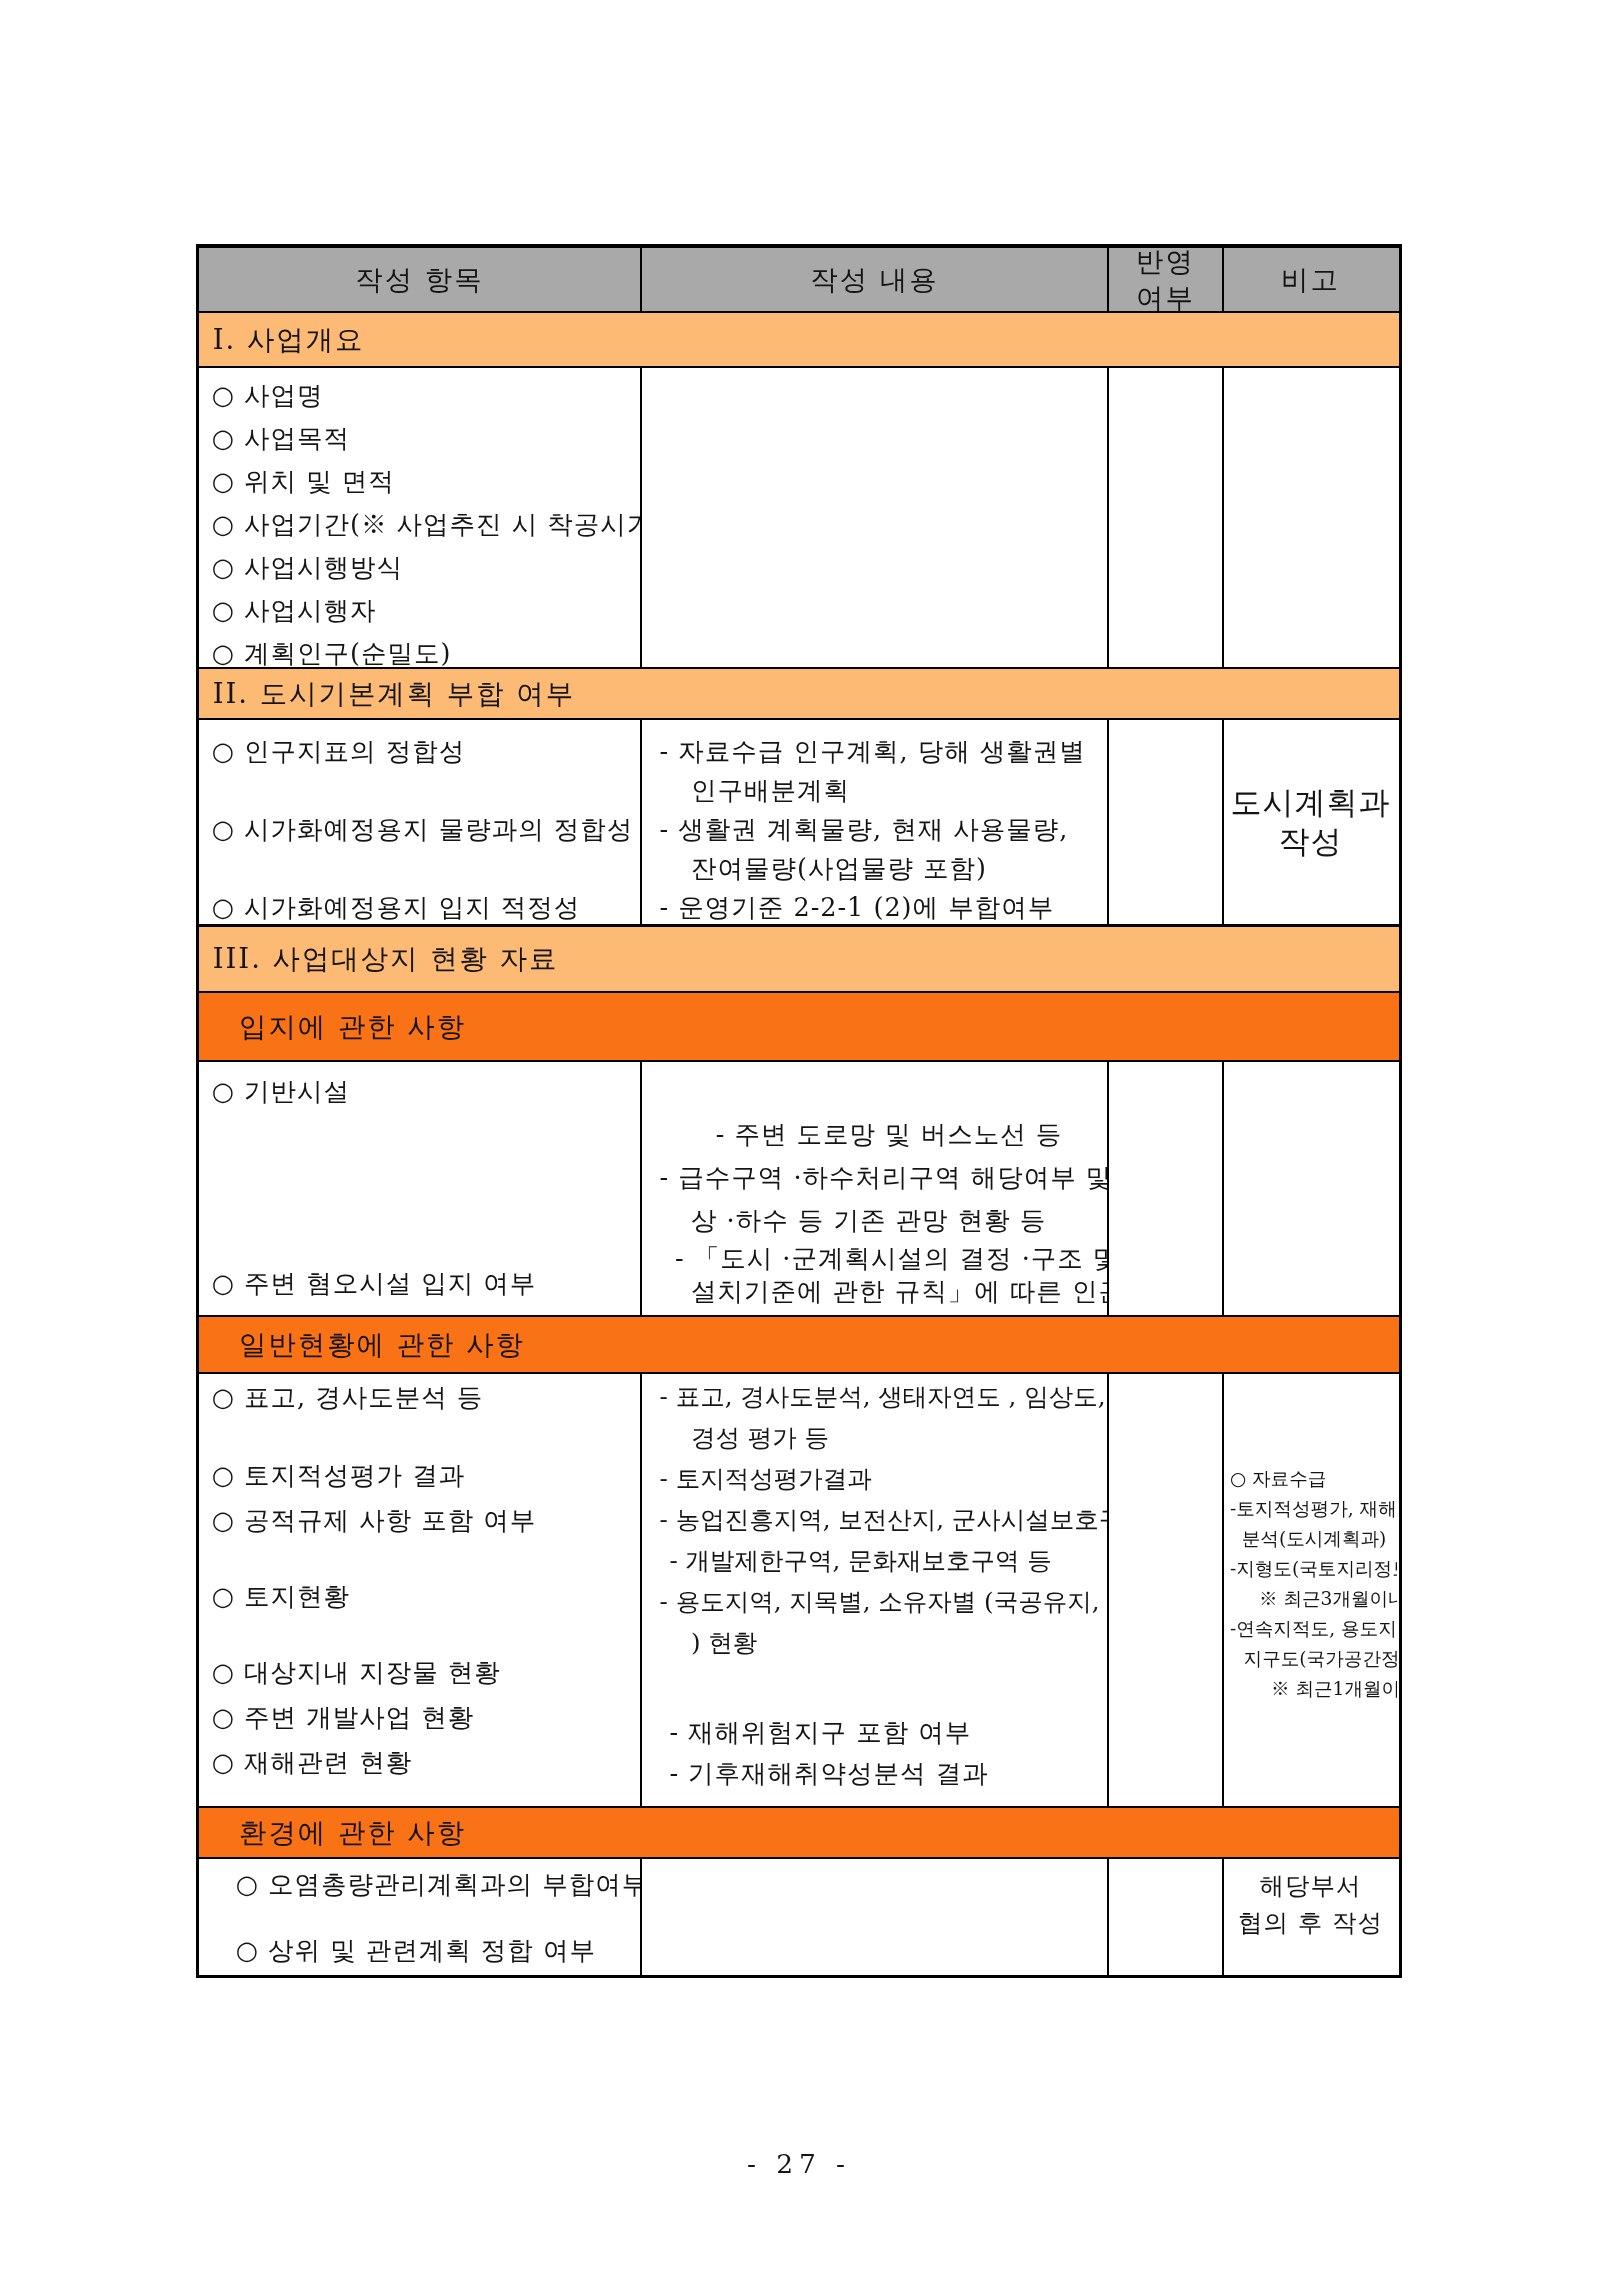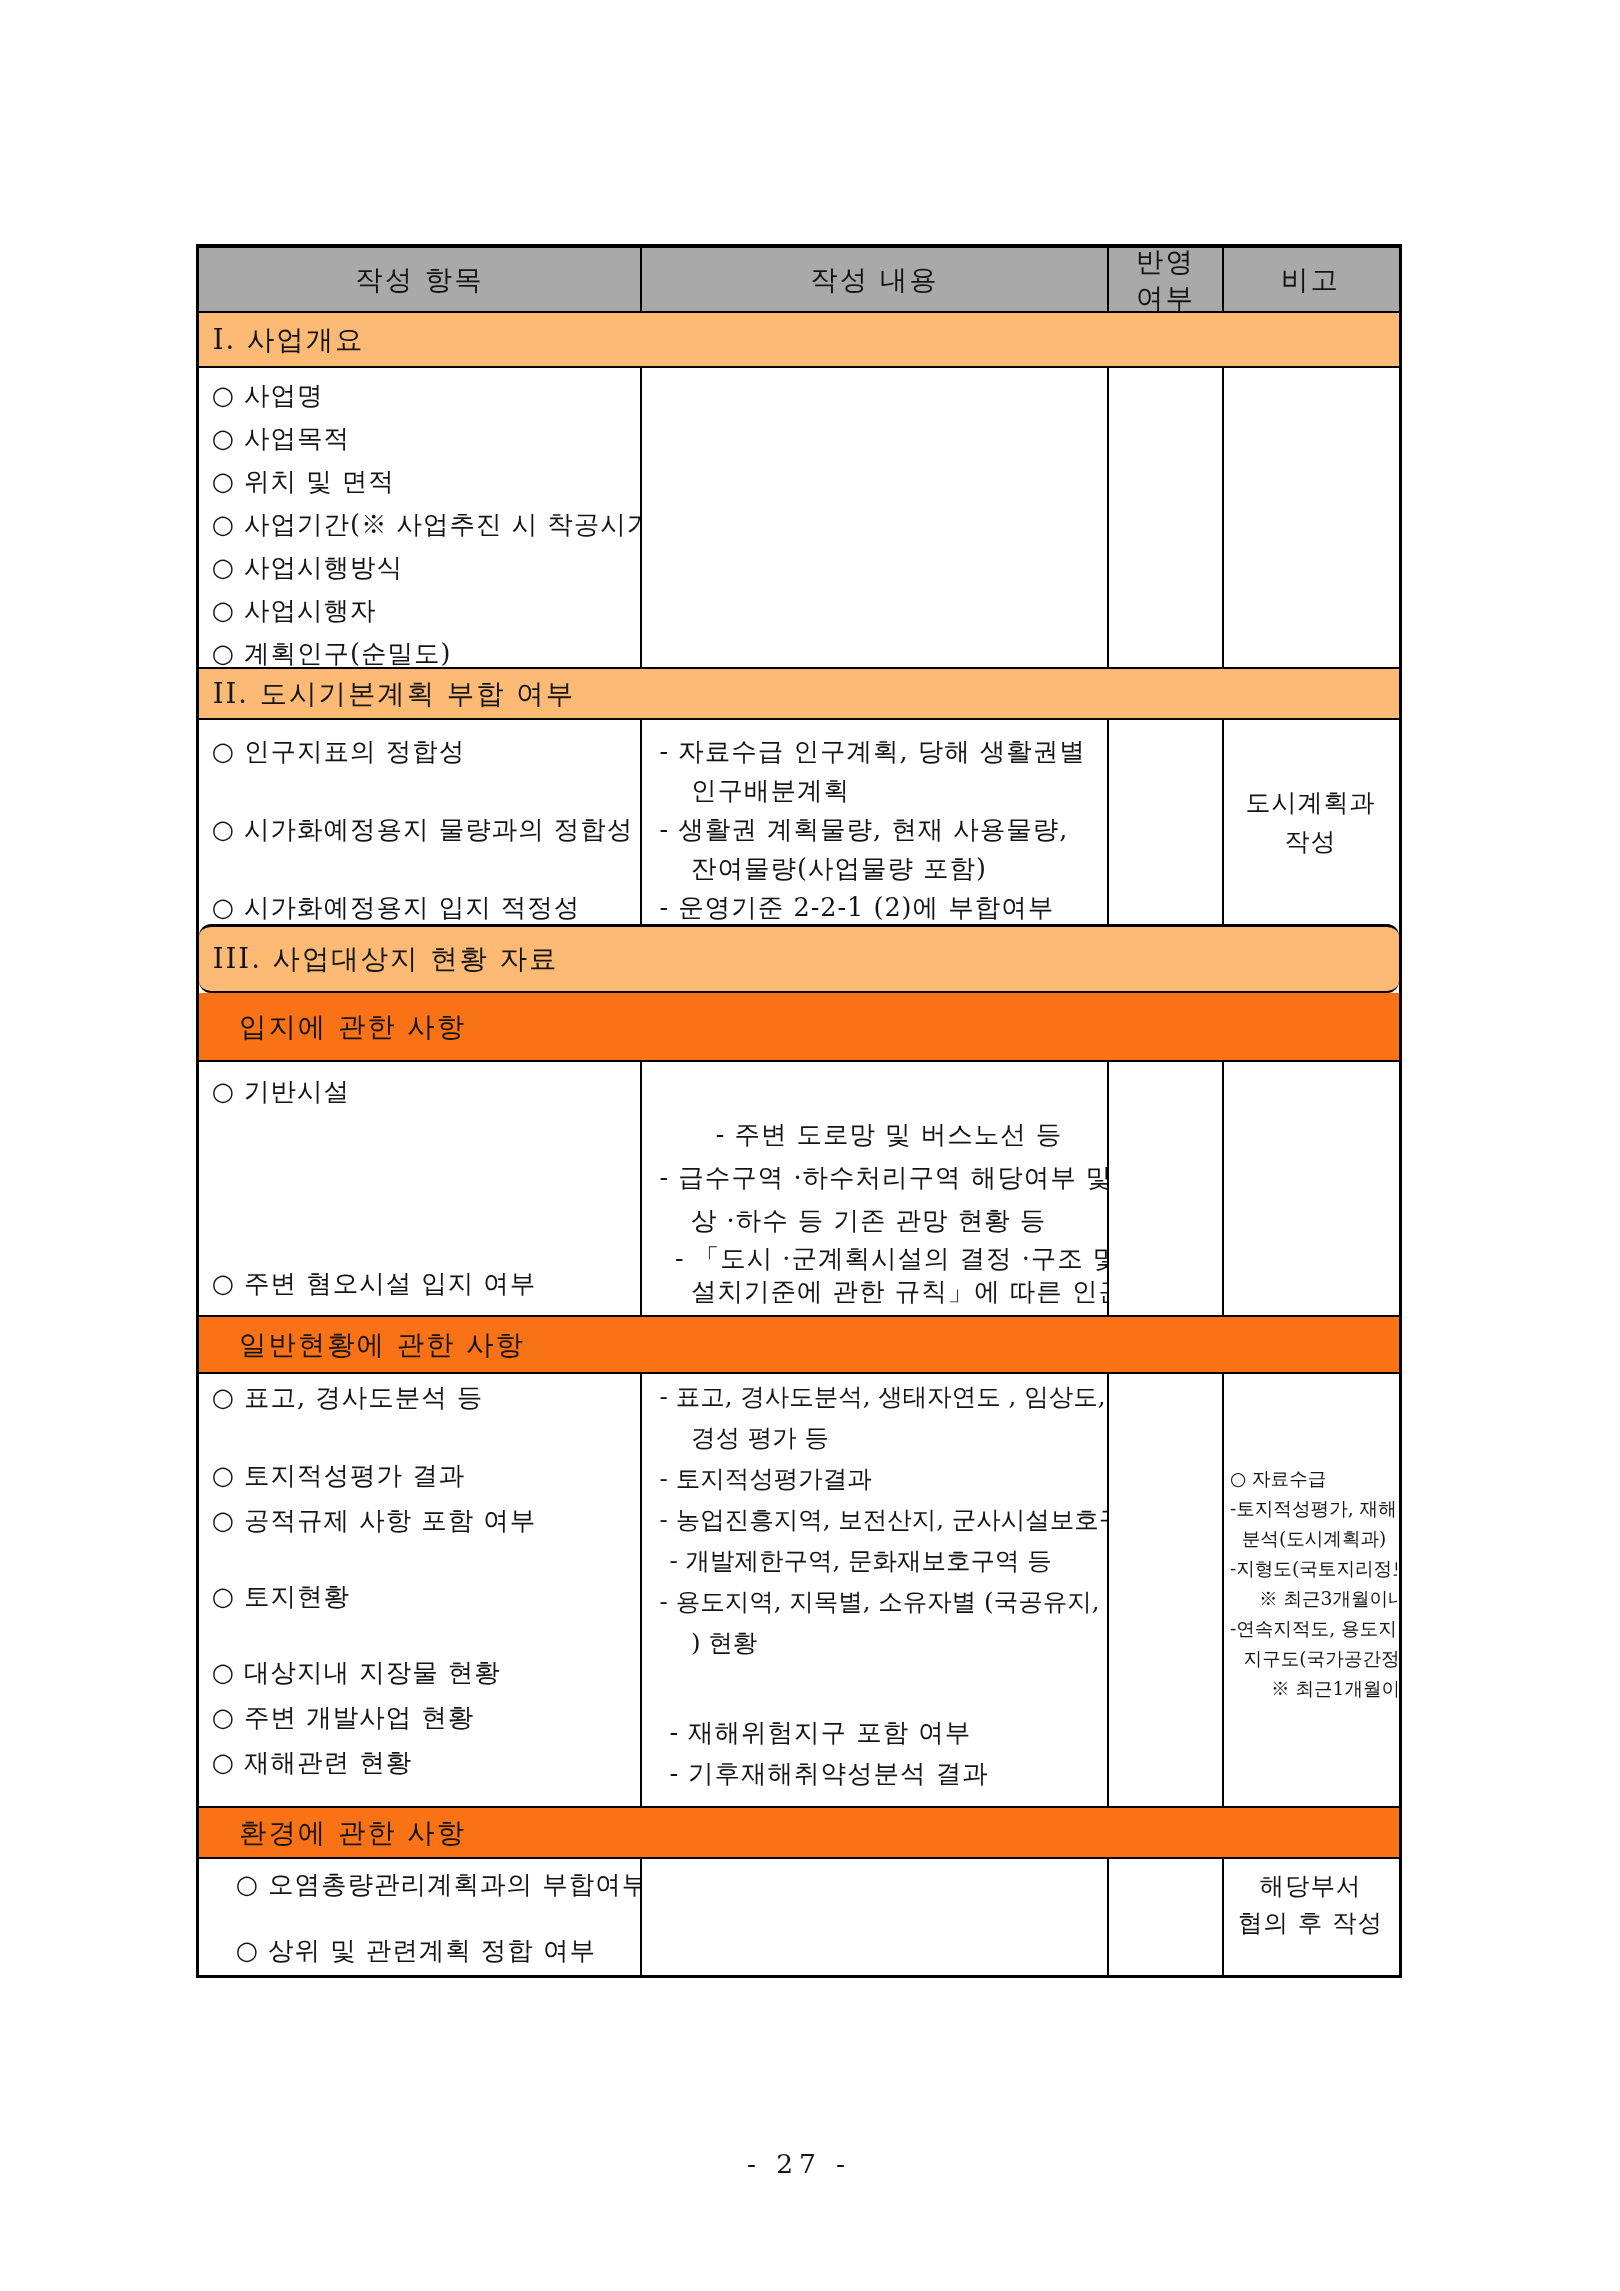--- a/index.html
+++ b/index.html
@@ -17,38 +17,38 @@
     border-bottom:2px solid #000;box-sizing:border-box;
   }
   .cell{box-sizing:border-box;position:relative;overflow:hidden;}
   .c2,.c3,.c4{border-left:2px solid #000;}
   .hdr{background:#a9a9a9;}
   .hdr .cell{display:flex;align-items:center;justify-content:center;text-align:center;
     font-size:27.4px;letter-spacing:2px;}
   .band{background:#fdba74;display:flex;align-items:center;padding-left:13.7px;
     font-size:27.4px;letter-spacing:2px;border-bottom:2px solid #000;box-sizing:border-box;}
   .subband{background:#f97316;padding-left:40px;}
-  .thicktop{border-top:3.9px solid #000;border-radius:12px;}
+  .thicktop{border-top:3.9px solid #000;}
   .nobb{border-bottom:0;}
   .pre{white-space:pre-line;}
   .flexcol{display:flex;flex-direction:column;}
   .ln{font-size:25.5px;line-height:43px;white-space:nowrap;letter-spacing:1px;}
   .item{padding-left:12.7px;}
   .cl{padding-left:17.6px;}
   .cont{padding-left:49px;}
   .lh40{line-height:39px;}
   .lh42{line-height:41px;}
   .tight{line-height:33px;}
   .fs25{font-size:24.5px;letter-spacing:0;}
   .mt28{margin-top:27.4px;} .mt34{margin-top:33px;} .mt36{margin-top:35px;}
   .mt40{margin-top:39px;} .mt50{margin-top:49px;} .mt52{margin-top:51px;}
   .mt2{margin-top:2px;}
   .pinbottom{margin-top:auto;margin-bottom:9.8px;}
   .centernote{display:flex;align-items:center;justify-content:center;text-align:center;
-    font-size:25px;line-height:39px;letter-spacing:1px;}
+    font-size:31px;line-height:39px;letter-spacing:1px;}
   .topnote{display:flex;justify-content:center;text-align:center;
     font-size:24.5px;line-height:37px;letter-spacing:1px;padding-top:7.8px;}
   .smallnote{padding-top:90px;padding-left:5.9px;padding-right:3.9px;}
   .nln{font-size:18.6px;line-height:30px;white-space:nowrap;letter-spacing:0;}
   .nind1{padding-left:11.8px;}
   .nind2{padding-left:29px;}
   .nind3{padding-left:13.7px;}
   .footer{
     position:absolute;left:196px;top:2148px;width:1206px;text-align:center;
     font-size:26.5px;letter-spacing:5.9px;

